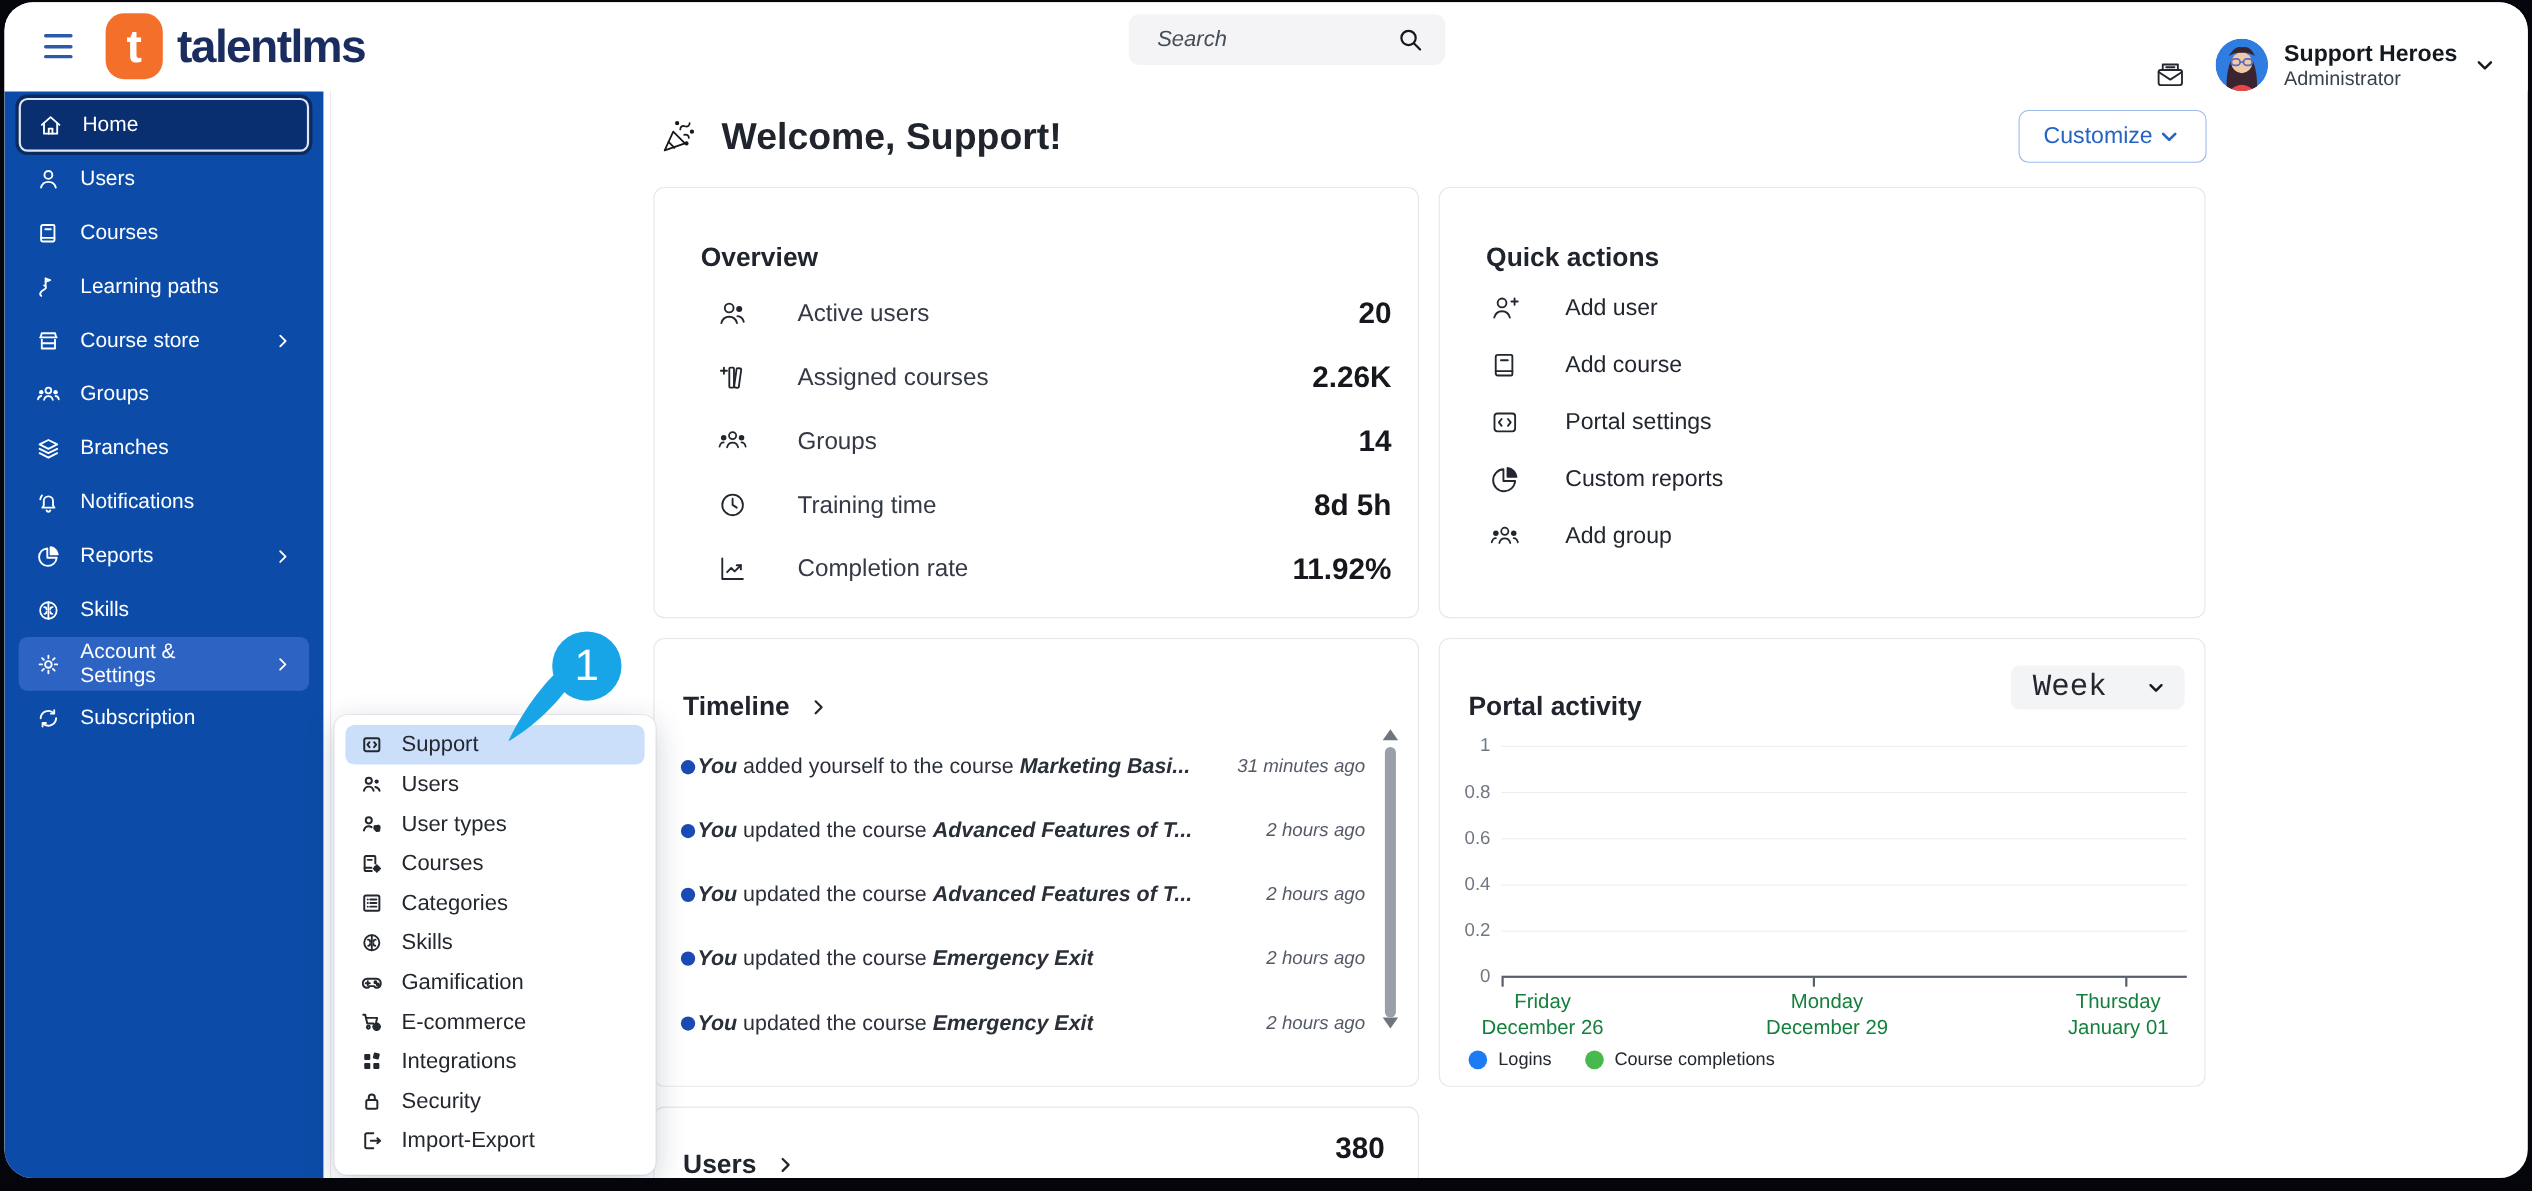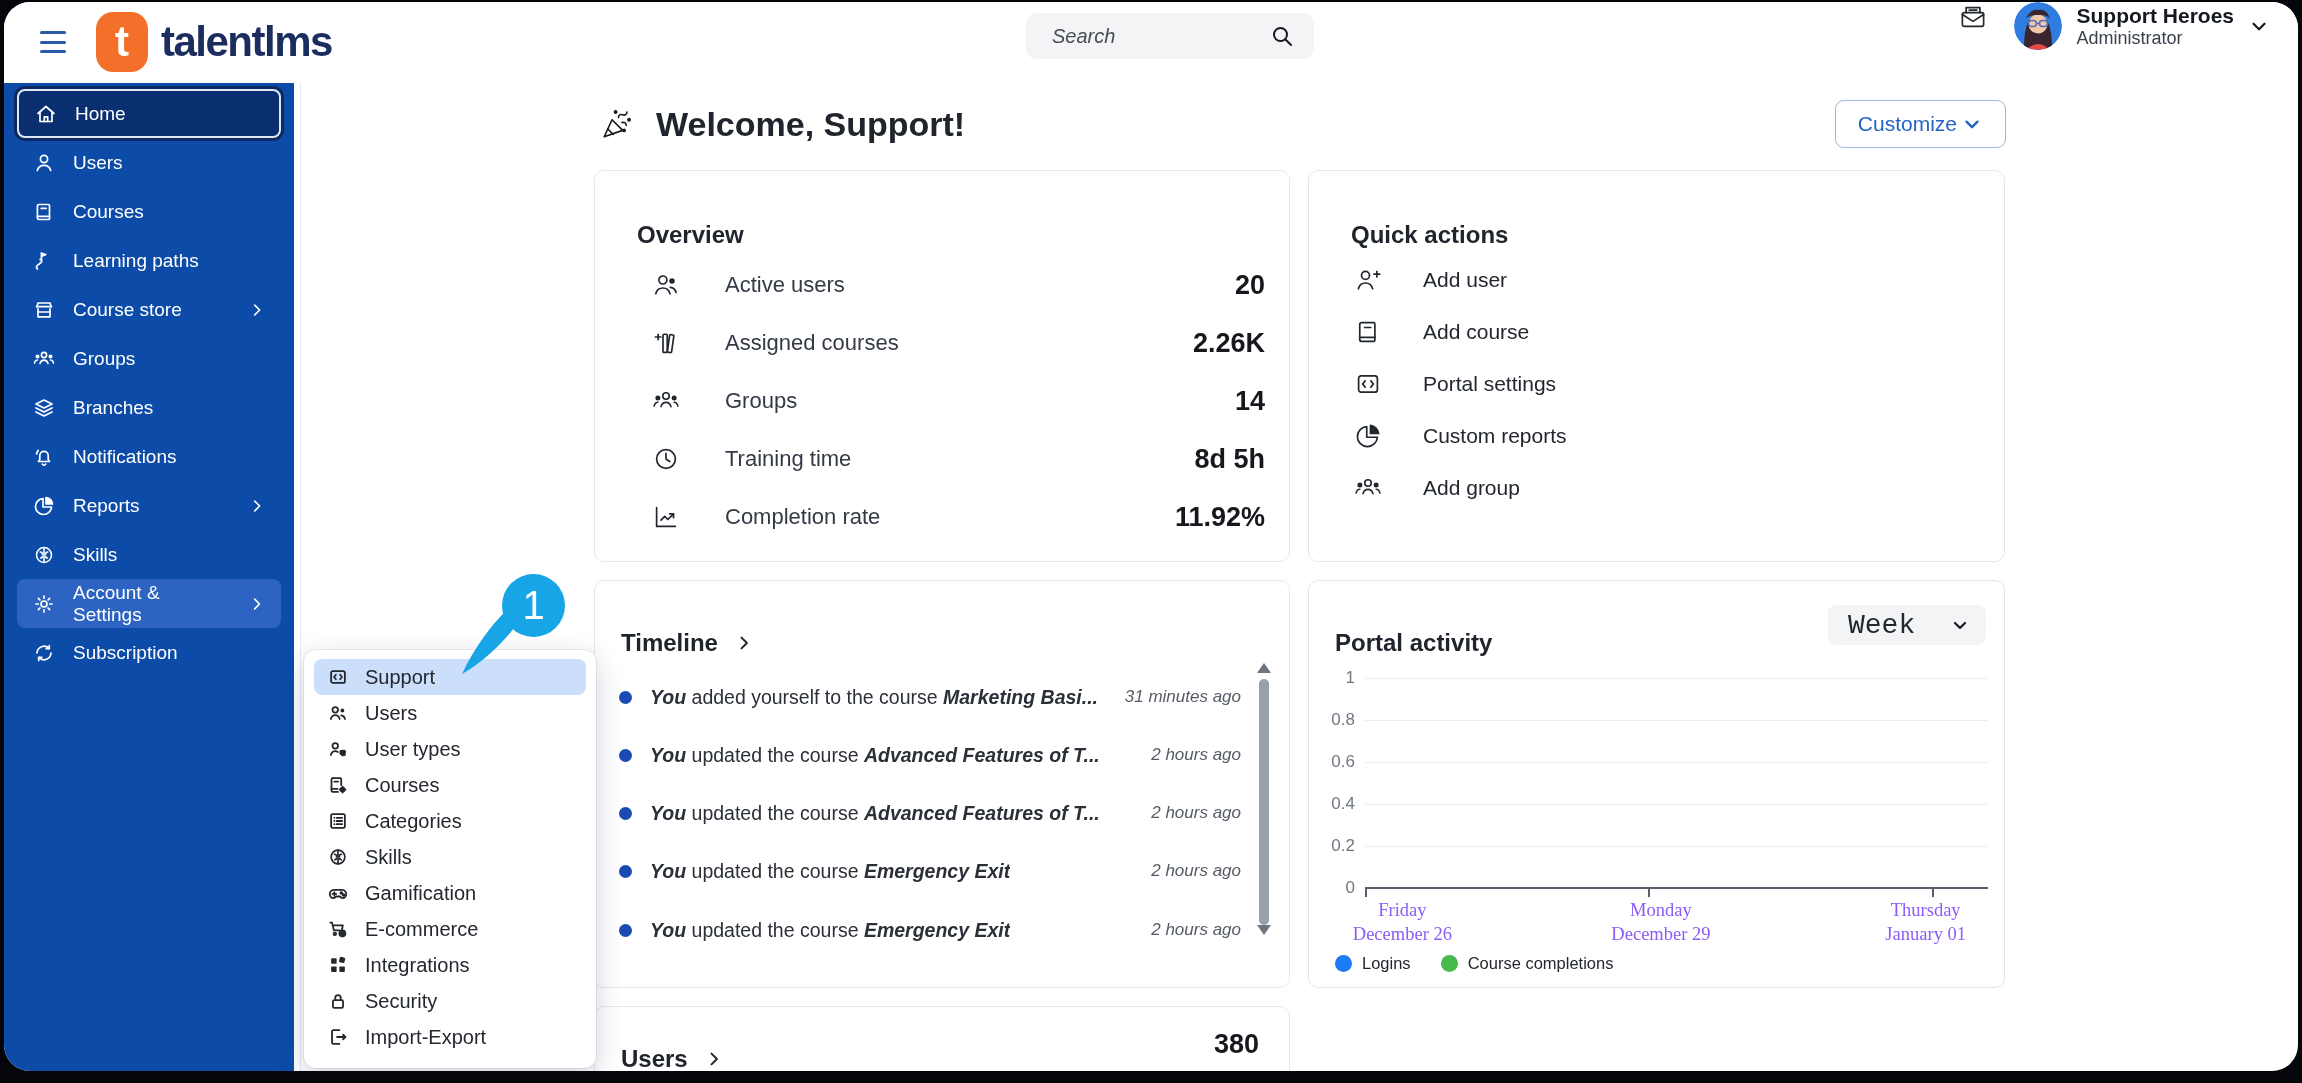--- a/index.html
+++ b/index.html
@@ -16,21 +16,21 @@
   .hamburger{position:absolute;left:36px;top:29px;width:26px;height:22px;display:flex;
              flex-direction:column;justify-content:space-between;cursor:pointer;}
   .hamburger i{display:block;height:3px;border-radius:2px;background:#2b5aa8;}
   .logo{position:absolute;left:92px;top:10px;display:flex;align-items:center;gap:13px;}
   .logo-mark{width:52px;height:60px;background:#f4702a;border-radius:17px;color:#fff;
              display:flex;align-items:center;justify-content:center;font-size:42px;font-weight:bold;}
   .logo-text{font-size:42px;font-weight:bold;color:#1b2c5e;letter-spacing:-1.5px;}
   .searchbar{position:absolute;left:1022px;top:11px;width:288px;height:46px;background:#f4f4f6;
              border-radius:10px;display:flex;align-items:center;padding:0 20px 0 26px;box-sizing:border-box;}
   .search-ph{font-size:20px;font-style:italic;color:#454d58;flex:1;}
-  .top-right{position:absolute;right:28px;top:0;height:81px;display:flex;align-items:flex-start;gap:26px;}
+  .top-right{position:absolute;right:28px;top:0;height:81px;display:flex;align-items:flex-end;gap:26px;}
   .profile{display:flex;align-items:center;gap:14px;cursor:pointer;}
   .avatar{width:48px;height:48px;border-radius:50%;overflow:hidden;flex:none;}
   .p-name{font-size:21px;font-weight:bold;color:#14181f;line-height:1.15;}
   .p-role{font-size:18px;color:#3a414c;line-height:1.15;}
 
   
   .sidebar{position:absolute;left:0;top:81px;bottom:0;width:290px;background:#0c4ca8;
            padding-top:6px;box-sizing:border-box;z-index:20;}
   .content-divider{position:absolute;left:296px;top:81px;bottom:0;width:1px;background:#e8eaee;}
   .nav-item{height:49px;margin:0 13px;display:flex;align-items:center;gap:17px;padding:0 15px;
@@ -73,42 +73,42 @@
   .stat-label{font-size:22px;color:#333a45;margin-left:44px;}
   .stat-value{margin-left:auto;font-size:27px;font-weight:bold;color:#16181d;}
   .qa-row{position:absolute;left:44px;height:40px;display:flex;align-items:center;cursor:pointer;}
   .qa-row .ic{width:30px;height:30px;color:#22262e;}
   .qa-label{font-size:21px;font-weight:normal;color:#22262e;margin-left:40px;}
 
   .link-title{position:absolute;left:26px;top:28px;display:flex;align-items:center;gap:16px;cursor:pointer;}
   .link-title .chev{width:20px;height:20px;color:#22262e;}
   .ev{position:absolute;left:24px;right:48px;height:32px;display:flex;align-items:center;cursor:pointer;}
   .ev-dot{width:13px;height:13px;border-radius:50%;background:#1a4bb5;flex:none;}
-  .ev-text{margin-left:18px;font-size:19.5px;color:#2a2f38;white-space:nowrap;overflow:hidden;}
+  .ev-text{margin-left:2px;font-size:19.5px;color:#2a2f38;white-space:nowrap;overflow:hidden;}
   .ev-text b{font-style:italic;}
   .ev-time{margin-left:auto;font-size:17px;font-style:italic;color:#555b66;flex:none;padding-left:14px;}
   .tl-scroll{position:absolute;right:18px;top:82px;width:14px;height:296px;}
   .tri-up{width:0;height:0;border-left:7px solid transparent;border-right:7px solid transparent;
           border-bottom:10px solid #6e757e;margin:0 auto;}
   .tri-down{width:0;height:0;border-left:7px solid transparent;border-right:7px solid transparent;
             border-top:10px solid #6e757e;margin:252px auto 0;}
   .tl-thumb{position:absolute;left:2px;top:16px;width:10px;height:246px;background:#9aa0a8;border-radius:6px;}
 
   .week-select{position:absolute;right:18px;top:24px;width:158px;height:40px;background:#f3f4f6;
                border-radius:8px;display:flex;align-items:center;padding:0 16px 0 20px;box-sizing:border-box;
                font-size:28px;color:#23272e;cursor:pointer;font-family:Liberation Mono, monospace;}
   .week-select .chev{margin-left:auto;width:20px;height:20px;color:#16181d;}
   .plot{position:absolute;left:56px;top:97px;width:623px;height:210px;}
   .gridline{position:absolute;left:0;right:0;height:1px;background:#e9eef5;}
   .axis{position:absolute;left:0;right:0;bottom:-1px;height:2px;background:#585f6a;}
   .ytick{position:absolute;left:-46px;width:36px;text-align:right;font-size:17px;color:#707883;
          transform:translateY(-50%);}
   .xtick{position:absolute;bottom:-9px;width:2px;height:8px;background:#585f6a;}
   .xlabel{position:absolute;top:100%;margin-top:10px;width:180px;text-align:center;font-size:18.5px;
-          color:#8b5cf6;line-height:1.3;transform:translateX(-50%);font-family:Liberation Serif, serif;}
+          color:#15803d;line-height:1.3;transform:translateX(-50%);}
   .legend{position:absolute;left:26px;bottom:14px;display:flex;align-items:center;gap:30px;}
   .legend-item{display:flex;align-items:center;gap:10px;font-size:16.5px;color:#23272e;}
   .legend-dot{width:17px;height:17px;border-radius:50%;}
   .users-value{position:absolute;right:30px;top:22px;font-size:27px;font-weight:bold;color:#16181d;}
 </style>
 </head>
 <body>
 
 <div class="window">
 

